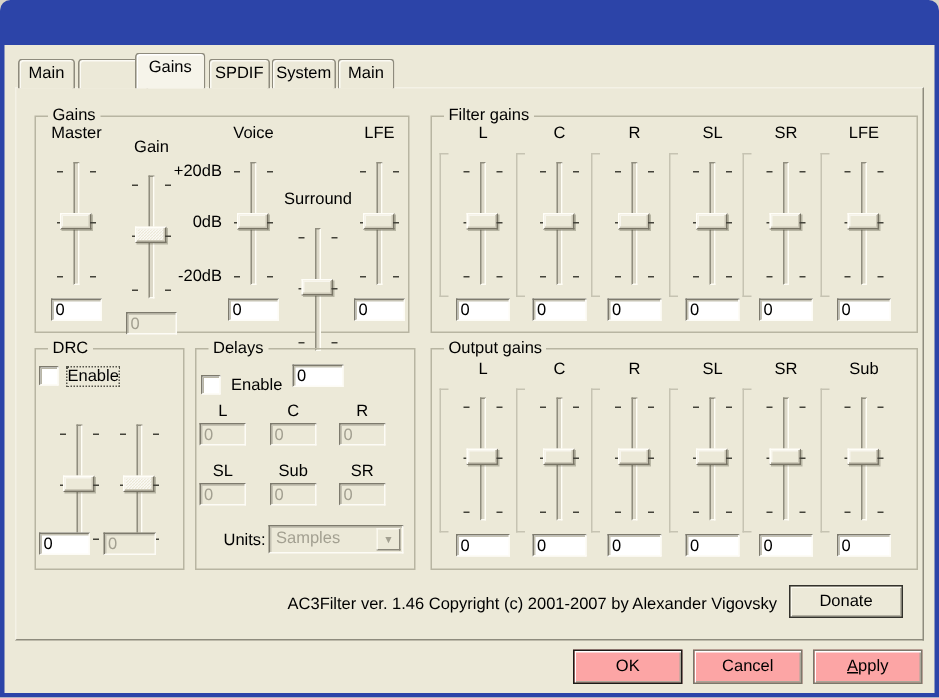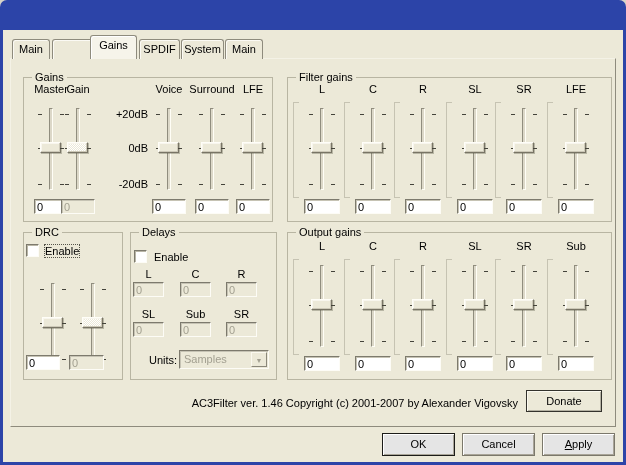--- a/index.html
+++ b/index.html
@@ -67,21 +67,21 @@
      border-color:#7d7a6d #fdfcf6 #fdfcf6 #7d7a6d;box-shadow:inset 1px 1px 0 #c6c3b4;color:#a3a091;}
   .combo-text{position:absolute;left:4px;top:2px;}
   .combo-btn{position:absolute;right:1px;top:1px;bottom:1px;width:16px;background:#ece9d8;
      border:1px solid;border-color:#fbf9ef #8a877a #8a877a #fbf9ef;text-align:center;}
   .combo-btn span{font-size:7px;color:#a3a091;line-height:15px;}
   
   .copy{position:absolute;left:150px;top:397px;width:368px;text-align:right;z-index:3;}
   .donate{position:absolute;left:526px;top:390px;width:76px;height:22px;z-index:3;background:#ece9d8;
      border:1px solid #33322c;box-shadow:inset 1px 1px 0 #fbf9ef,inset -1px -1px 0 #b4b1a2;
      text-align:center;line-height:20px;cursor:pointer;}
-  .pbtn{position:absolute;top:433px;width:73px;height:23px;background:#e5e5e5;border:1px solid #7b786b;
+  .pbtn{position:absolute;top:433px;width:73px;height:23px;background:#fca5a5;border:1px solid #7b786b;
      box-shadow:inset 1px 1px 0 #fff,inset -1px -1px 0 #a9a598;text-align:center;line-height:21px;cursor:pointer;}
   .pbtn.default{border:1px solid #1c1c18;}
   .accel{display:inline-block;}
   .accel::first-letter{text-decoration:underline;}
 </style>
 </head>
 <body>
 
 <div class="dialog">
 
@@ -102,21 +102,21 @@
 
     <div class="col" style="left:5px;">
       <div class="clbl">Master</div>
       <div class="vslider">
         <div class="vtrack"></div>
         <div class="vthumb"></div>
       </div>
       <input class="edit" value="0" style="">
     </div>
 
-    <div class="col" style="left:32px;">
+    <div class="col" style="left:55px;margin-top:9px;">
       <div class="clbl">Gain</div>
       <div class="vslider">
         <div class="vtrack"></div>
         <div class="vthumb dis"></div>
       </div>
       <input class="edit dis" disabled="" value="0" style="">
     </div>
 
     <div class="scale">
       <span style="top:30px;">+20dB</span>
@@ -126,21 +126,21 @@
 
     <div class="col" style="left:123px;">
       <div class="clbl">Voice</div>
       <div class="vslider">
         <div class="vtrack"></div>
         <div class="vthumb"></div>
       </div>
       <input class="edit" value="0" style="">
     </div>
 
-    <div class="col" style="left:166px;">
+    <div class="col" style="left:166px;margin-top:44px;">
       <div class="clbl">Surround</div>
       <div class="vslider">
         <div class="vtrack"></div>
         <div class="vthumb"></div>
       </div>
       <input class="edit" value="0" style="">
     </div>
 
     <div class="col" style="left:207px;">
       <div class="clbl">LFE</div>

